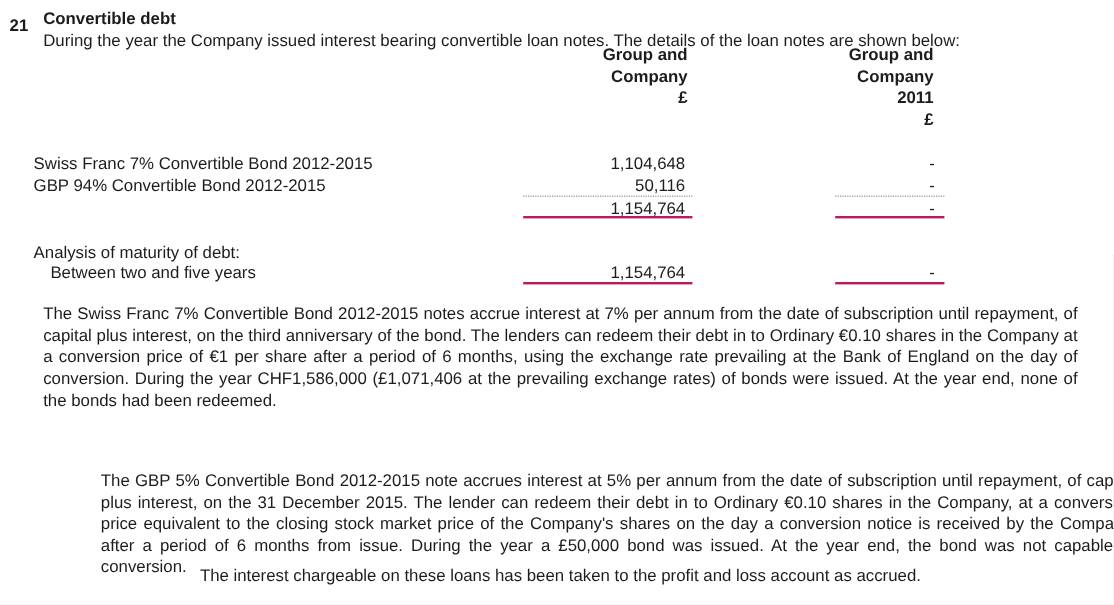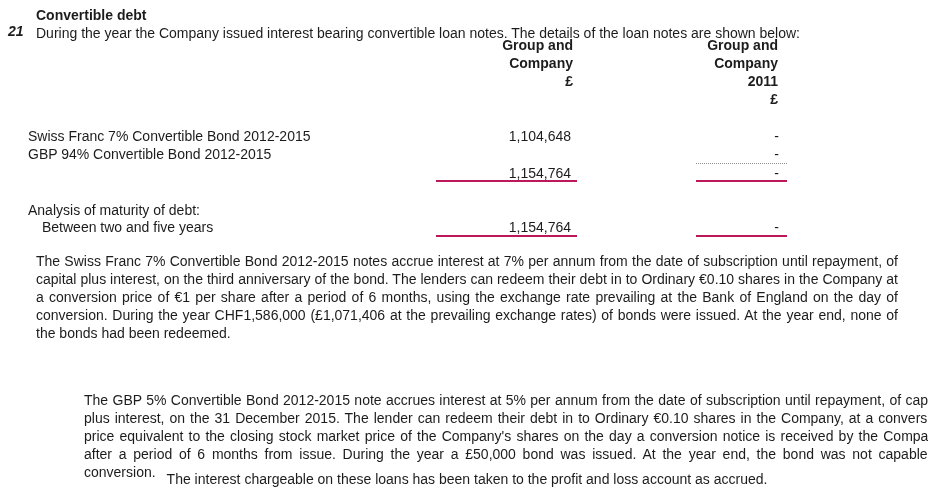--- a/index.html
+++ b/index.html
@@ -10,21 +10,21 @@
     font-family:"Liberation Sans", sans-serif;
     font-size:14px;
     line-height:18px;
     color:#1c1c1c;
     overflow:hidden;
   }
   .abs{position:absolute;}
   .bold{font-weight:bold;}
 
   
-  .note-num{left:8px;top:22px;font-style:italic;}
+  .note-num{left:8px;top:12px;}
   .note-title{left:36px;top:6px;}
   .intro{left:36px;top:24px;width:862px;}
 
   
   .colhead{text-align:right;font-weight:bold;top:36px;}
   .colhead-2012{left:436px;width:137px;}
   .colhead-2011{left:658px;width:120px;}
 
   
   .lbl{left:28px;}
@@ -64,20 +64,21 @@
     <div>Company</div>
     <div>2011</div>
     <div>£</div>
   </div>
 
   <div class="abs lbl r1">Swiss Franc 7% Convertible Bond 2012-2015</div>
   <div class="abs v2012 r1">1,104,648</div>
   <div class="abs v2011 r1">-</div>
 
   <div class="abs lbl r2">GBP 94% Convertible Bond 2012-2015</div>
+  <div class="abs v2012 r2 rule-dotted">50,116</div>
   <div class="abs v2011 r2 rule-dotted">-</div>
 
   <div class="abs v2012 r3 rule-total">1,154,764</div>
   <div class="abs v2011 r3 rule-total">-</div>
 
   <div class="abs lbl-indent r5">Between two and five years</div>
   <div class="abs lbl r4">Analysis of maturity of debt:</div>
   <div class="abs v2012 r5 rule-total">1,154,764</div>
   <div class="abs v2011 r5 rule-total">-</div>
 

